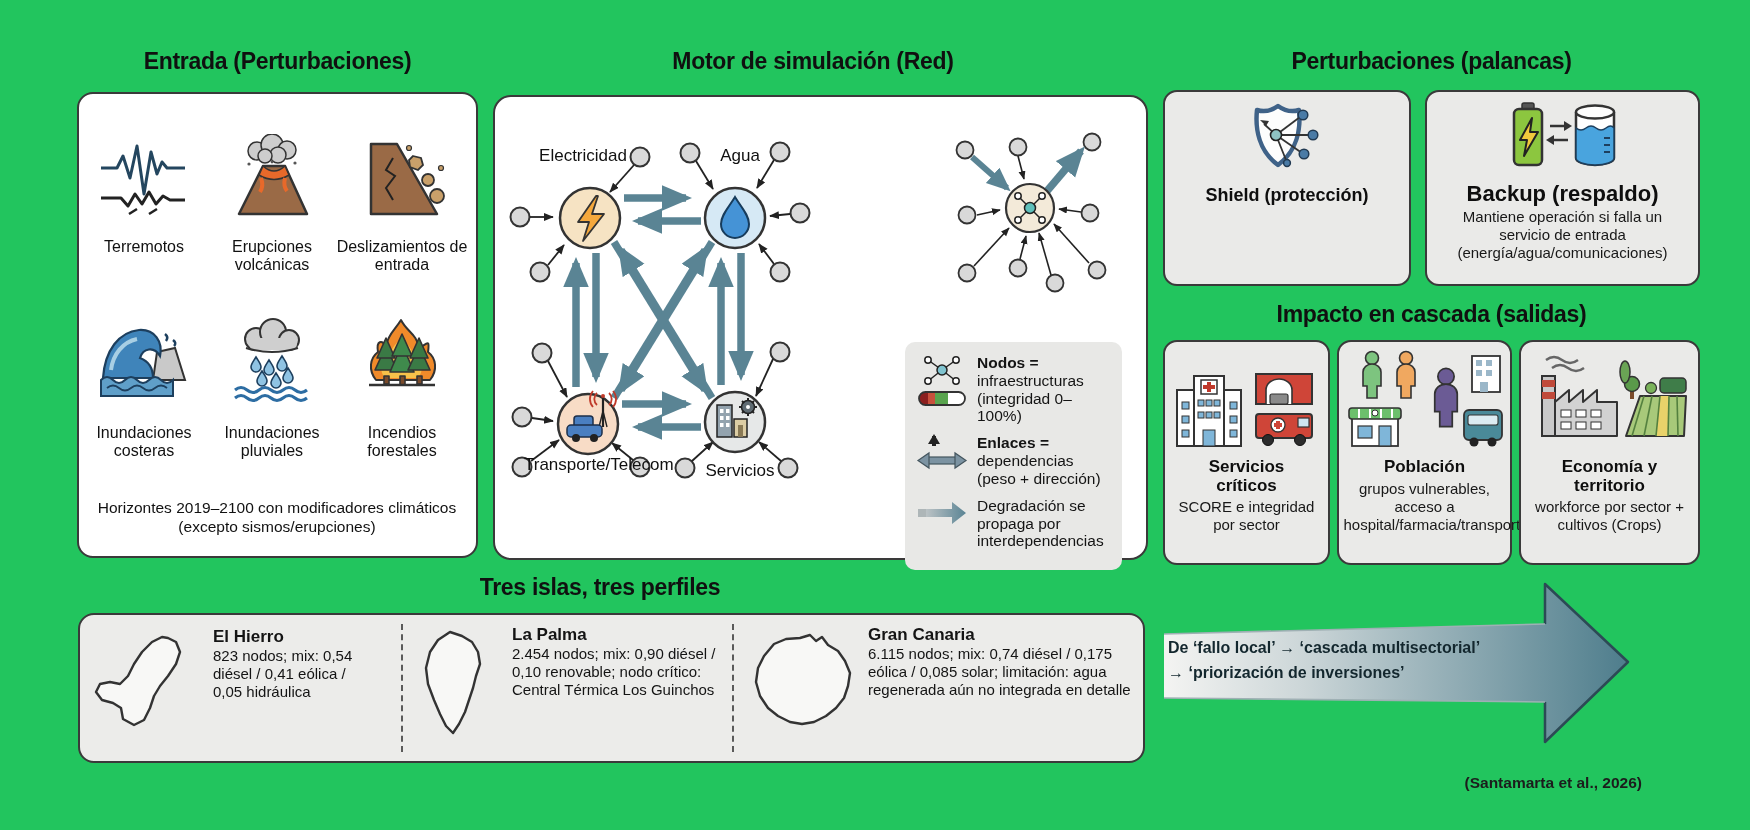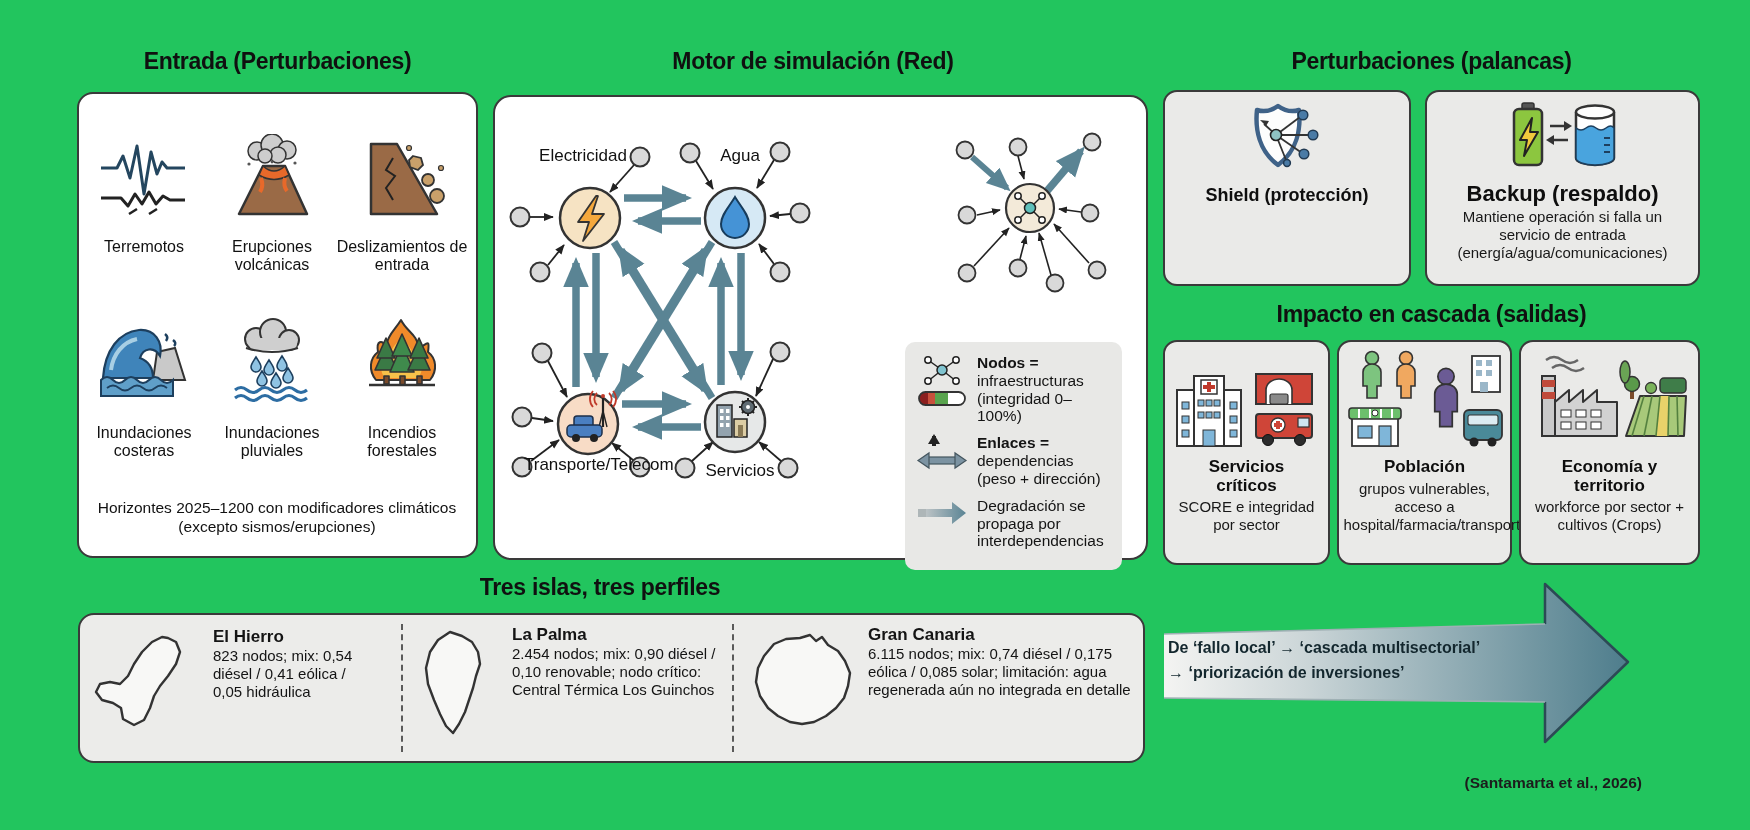--- a/index.html
+++ b/index.html
@@ -119,21 +119,21 @@
       <polygon points="62,28 73,52 51,52" fill="#3a7a45"></polygon>
       <polygon points="62,20 71,40 53,40" fill="#3a7a45"></polygon>
     </g>
     <line x1="12" y1="67" x2="78" y2="67" stroke="#333" stroke-width="2.5"></line>
   </svg>
 
   <div class="abs hazard-label" style="left:78px;top:424px;width:132px;">Inundaciones costeras</div>
   <div class="abs hazard-label" style="left:207px;top:424px;width:130px;">Inundaciones pluviales</div>
   <div class="abs hazard-label" style="left:336px;top:424px;width:132px;">Incendios forestales</div>
 
-  <div class="abs footnote" style="left:97px;top:498px;width:360px;">Horizontes 2025–1200 con modificadores climáticos (excepto sismos/erupciones)</div>
+  <div class="abs footnote" style="left:97px;top:498px;width:360px;">Horizontes 2019–2100 con modificadores climáticos (excepto sismos/erupciones)</div>
 
   <div class="abs panel" style="left:493px;top:95px;width:655px;height:465px;border-radius:18px;"></div>
 
   <svg class="abs" style="left:493px;top:95px;" width="655" height="465" viewBox="0 0 655 465">
     <defs>
       <marker id="mThick" markerWidth="4.6" markerHeight="4" refX="3.2" refY="1.7" orient="auto">
         <path d="M0,0 L4,1.7 L0,3.4 Z" fill="#5a8494"></path>
       </marker>
       <marker id="mThin" markerWidth="8" markerHeight="6" refX="5" refY="2.2" orient="auto">
         <path d="M0,0 L5.5,2.2 L0,4.4 Z" fill="#222"></path>

